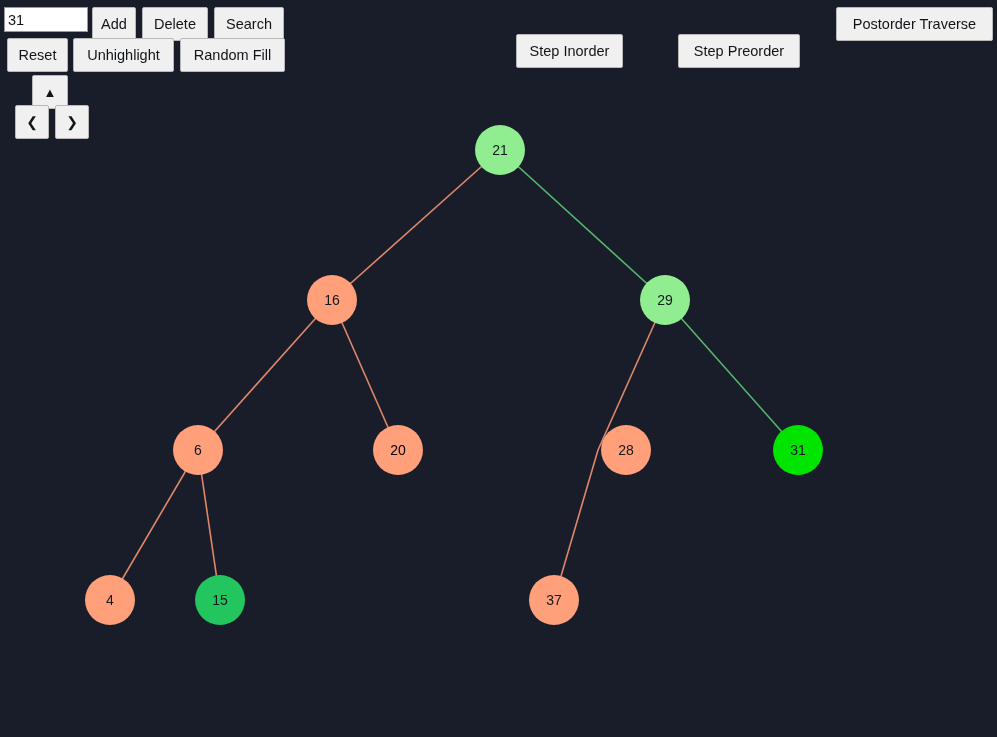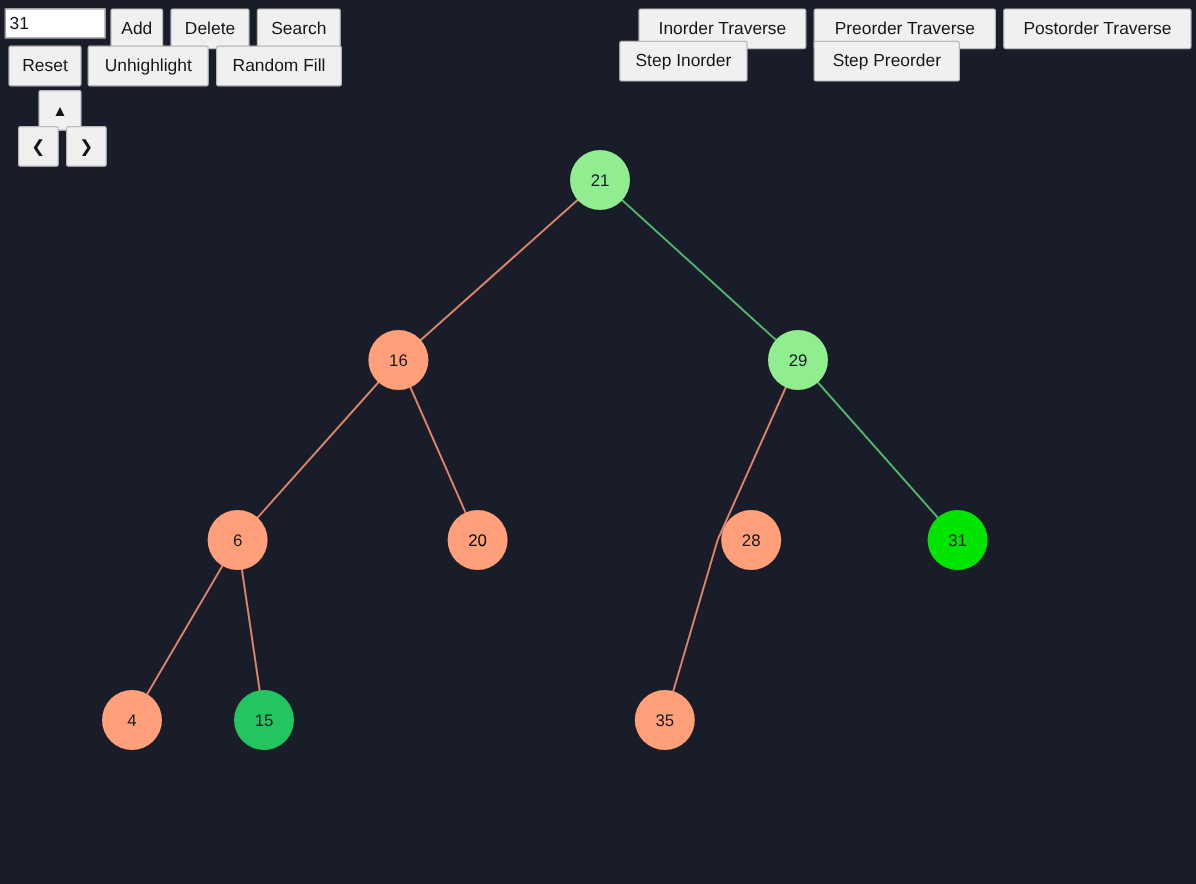--- a/index.html
+++ b/index.html
@@ -127,38 +127,36 @@
   <div id="node-layer">
       <div class="tree-node" style="left: 475px; top: 125px; width: 50px; height: 50px; background: rgb(144, 238, 144); color: rgb(20, 24, 31);">21</div>
       <div class="tree-node" style="left: 307px; top: 275px; width: 50px; height: 50px; background: rgb(255, 160, 122); color: rgb(20, 24, 31);">16</div>
       <div class="tree-node" style="left: 640px; top: 275px; width: 50px; height: 50px; background: rgb(144, 238, 144); color: rgb(20, 24, 31);">29</div>
       <div class="tree-node" style="left: 173px; top: 425px; width: 50px; height: 50px; background: rgb(255, 160, 122); color: rgb(20, 24, 31);">6</div>
       <div class="tree-node" style="left: 373px; top: 425px; width: 50px; height: 50px; background: rgb(255, 160, 122); color: #000000;">20</div>
       <div class="tree-node" style="left: 601px; top: 425px; width: 50px; height: 50px; background: rgb(255, 160, 122); color: rgb(20, 24, 31);">28</div>
       <div class="tree-node" style="left: 773px; top: 425px; width: 50px; height: 50px; background: rgb(0, 228, 0); color: rgb(20, 24, 31);">31</div>
       <div class="tree-node" style="left: 85px; top: 575px; width: 50px; height: 50px; background: rgb(255, 160, 122); color: rgb(20, 24, 31);">4</div>
       <div class="tree-node" style="left: 195px; top: 575px; width: 50px; height: 50px; background: #22c55e; color: rgb(20, 24, 31);">15</div>
-      <div class="tree-node" style="left: 529px; top: 575px; width: 50px; height: 50px; background: rgb(255, 160, 122); color: rgb(20, 24, 31);">35</div>
+      <div class="tree-node" style="left: 529px; top: 575px; width: 50px; height: 50px; background: rgb(255, 160, 122); color: rgb(20, 24, 31);">37</div>
     </div>
 </div>
 
 <div id="toolbar">
 
   <input id="value-input" type="text" placeholder="" value="31" style="">
 
   <button class="btn" id="btn-add">Add</button>
   <button class="btn" id="btn-delete">Delete</button>
   <button class="btn" id="btn-search">Search</button>
 
   <button class="btn" id="btn-reset">Reset</button>
   <button class="btn" id="btn-unhighlight">Unhighlight</button>
   <button class="btn" id="btn-randomfill">Random Fill</button>
 
-  <button class="btn" id="btn-inorder">Inorder Traverse</button>
-  <button class="btn" id="btn-preorder">Preorder Traverse</button>
   <button class="btn" id="btn-postorder">Postorder Traverse</button>
 
   <button class="btn" id="btn-step-inorder">Step Inorder</button>
   <button class="btn" id="btn-step-preorder">Step Preorder</button>
 
   <button class="btn" id="btn-nav-up">▲</button>
   <button class="btn" id="btn-nav-left">❮</button>
   <button class="btn" id="btn-nav-right">❯</button>
 
 </div>

